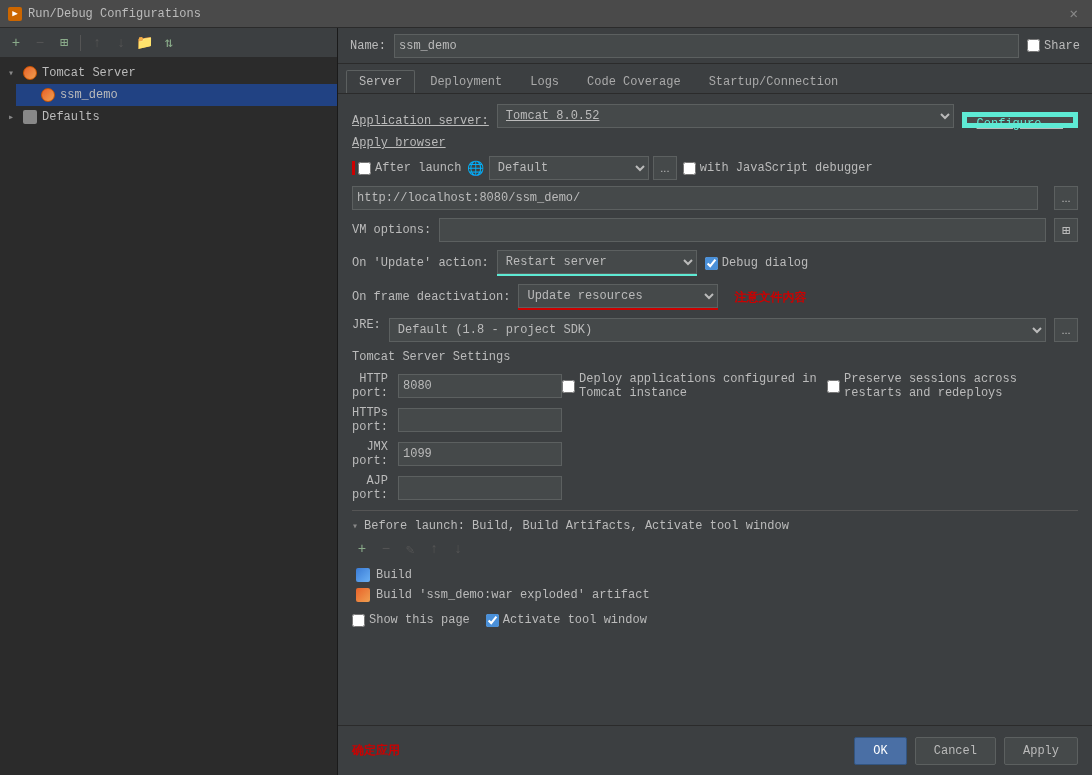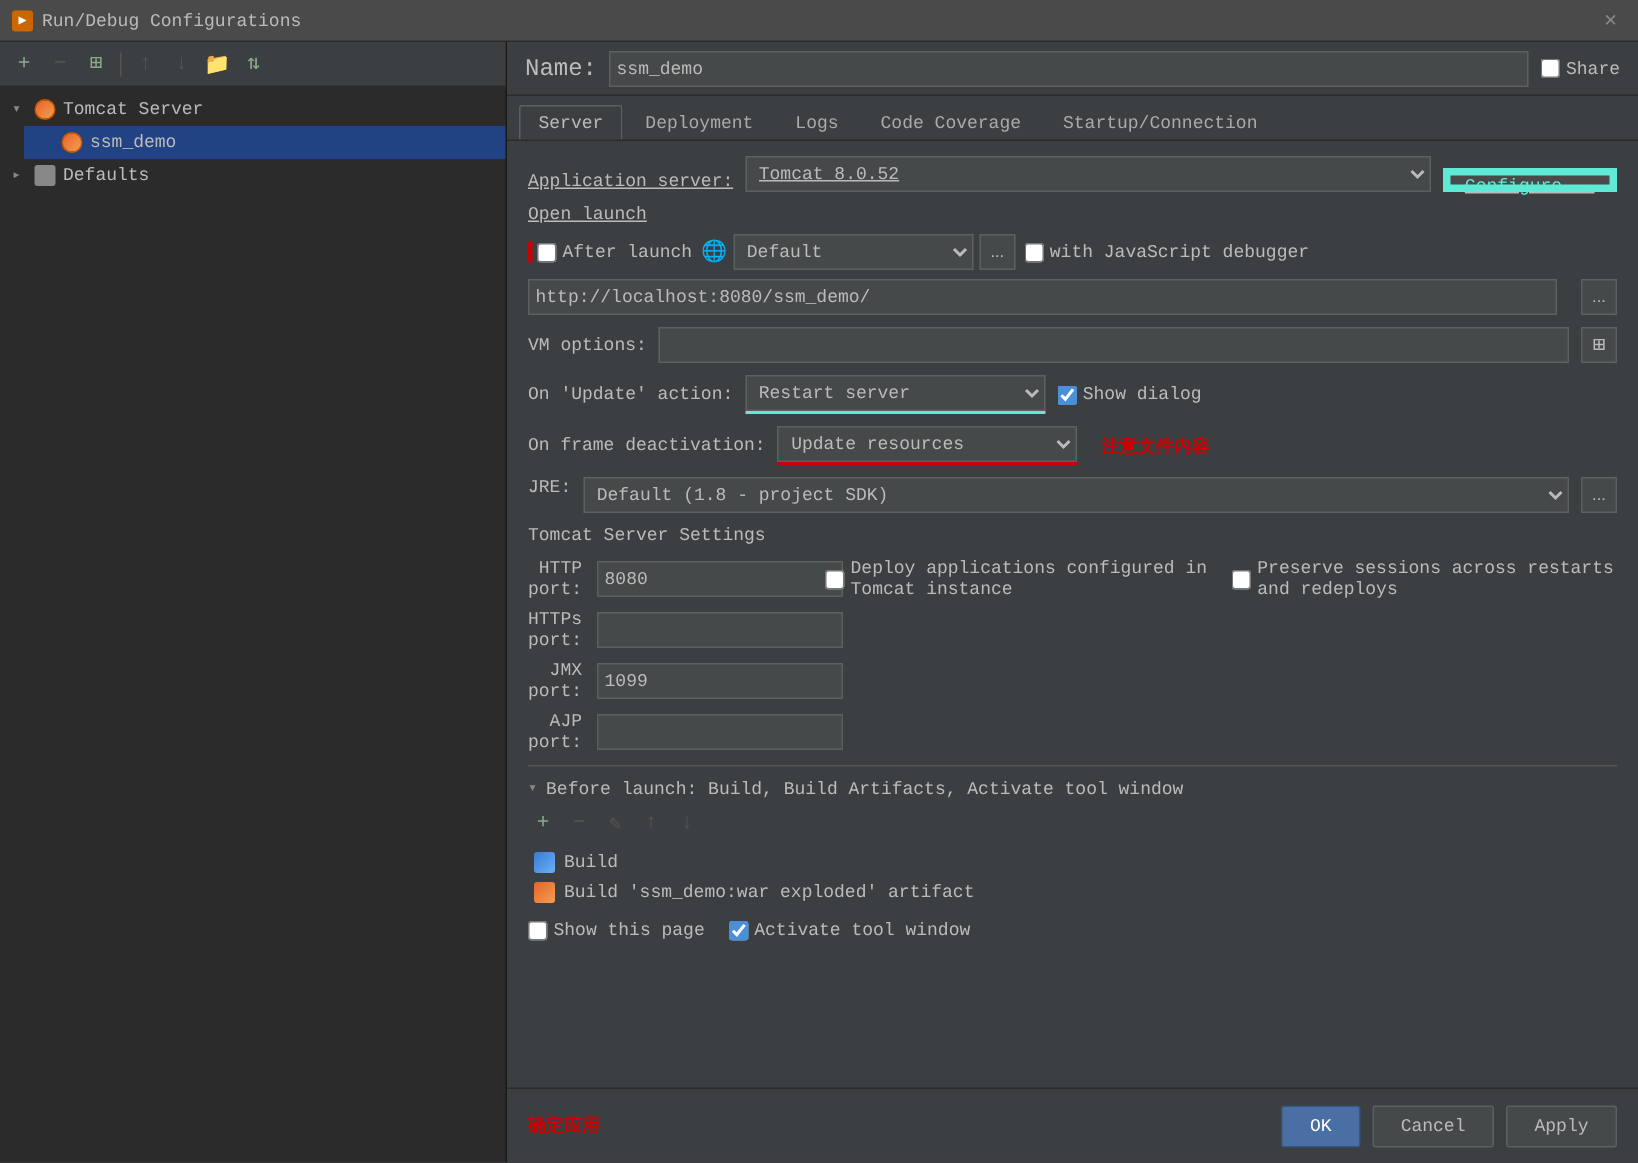--- a/index.html
+++ b/index.html
@@ -152,21 +152,21 @@
     .name-bar {
       height: 36px;
       display: flex;
       align-items: center;
       padding: 0 12px;
       border-bottom: 1px solid #2b2b2b;
       gap: 8px;
     }
     .name-label {
       color: #bbbbbb;
-      font-size: 16px;
+      font-size: 12px;
     }
     .name-input {
       flex: 1;
       height: 24px;
       background: #45494a;
       border: 1px solid #5c6060;
       color: #bbbbbb;
       font-size: 12px;
       padding: 0 6px;
       font-family: inherit;
@@ -583,21 +583,21 @@
 
       <div class="form-row">
         <span class="form-label">Application server:</span>
         <select class="app-server-select">
           <option>Tomcat 8.0.52</option>
         </select>
         <button class="configure-btn">Configure...</button>
       </div>
 
       <div class="open-browser-section">
-        <div class="open-browser-title">Open launch</div>
+        <div class="open-browser-title">Apply browser</div>
         <div class="browser-row">
           <div style="border-left: 3px solid #cc0000; padding-left: 3px; display:flex; align-items:center; gap:6px;">
             <label class="checkbox-label">
               <input type="checkbox" style="">
               <span>After launch</span>
             </label>
           </div>
 
           <div style="display:flex;align-items:center;gap:4px;">
             <span style="color:#4a90d9;font-size:14px;">🌐</span>
@@ -626,21 +626,21 @@
 
       <div class="action-row">
         <span class="form-label">On 'Update' action:</span>
         <div style="border-bottom: 2px solid #5eead4;">
           <select class="action-select">
             <option>Restart server</option>
           </select>
         </div>
         <label class="show-dialog-check">
           <input type="checkbox" checked="" style="">
-          <span>Show dialog</span>
+          <span>Debug dialog</span>
         </label>
       </div>
 
       <div class="action-row">
         <span class="form-label">On frame deactivation:</span>
         <div style="border-bottom: 2px solid #cc0000;">
           <select class="action-select">
             <option>Update resources</option>
           </select>
         </div>
@@ -650,21 +650,21 @@
       <div class="jre-row">
         <span class="form-label">JRE:</span>
         <select class="jre-select">
           <option>Default (1.8 - project SDK)</option>
         </select>
         <button class="dots-btn">...</button>
       </div>
 
       <div class="server-settings-section">
         <div class="server-settings-title">Tomcat Server Settings</div>
-        <div style="display:flex; gap:12px; align-items:flex-start;">
+        <div style="display:flex; gap:24px; align-items:flex-start;">
 
           <div style="display:grid; grid-template-columns: auto 140px; gap:6px 10px; align-items:center;">
             <span class="port-label">HTTP port:</span>
             <input type="text" class="port-input" value="8080" style="">
 
             <span class="port-label">HTTPs port:</span>
             <input type="text" class="port-input" value="" style="">
 
             <span class="port-label">JMX port:</span>
             <input type="text" class="port-input" value="1099" style="">

